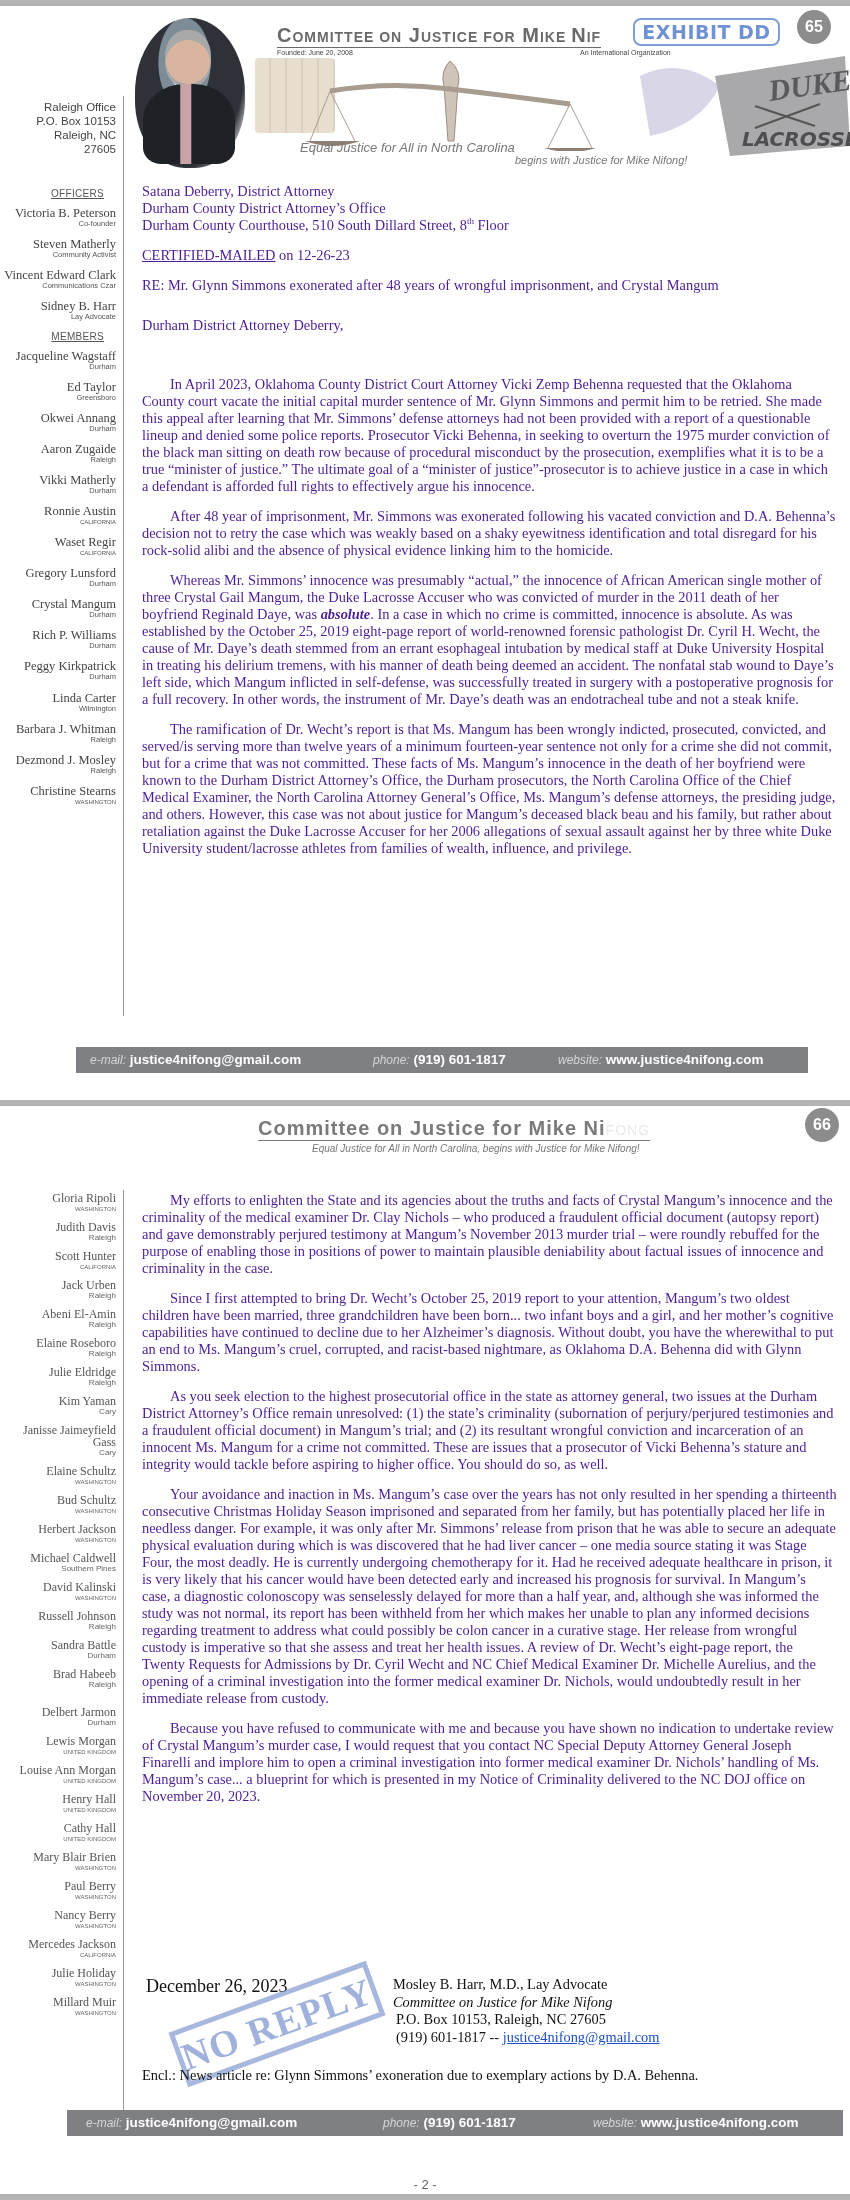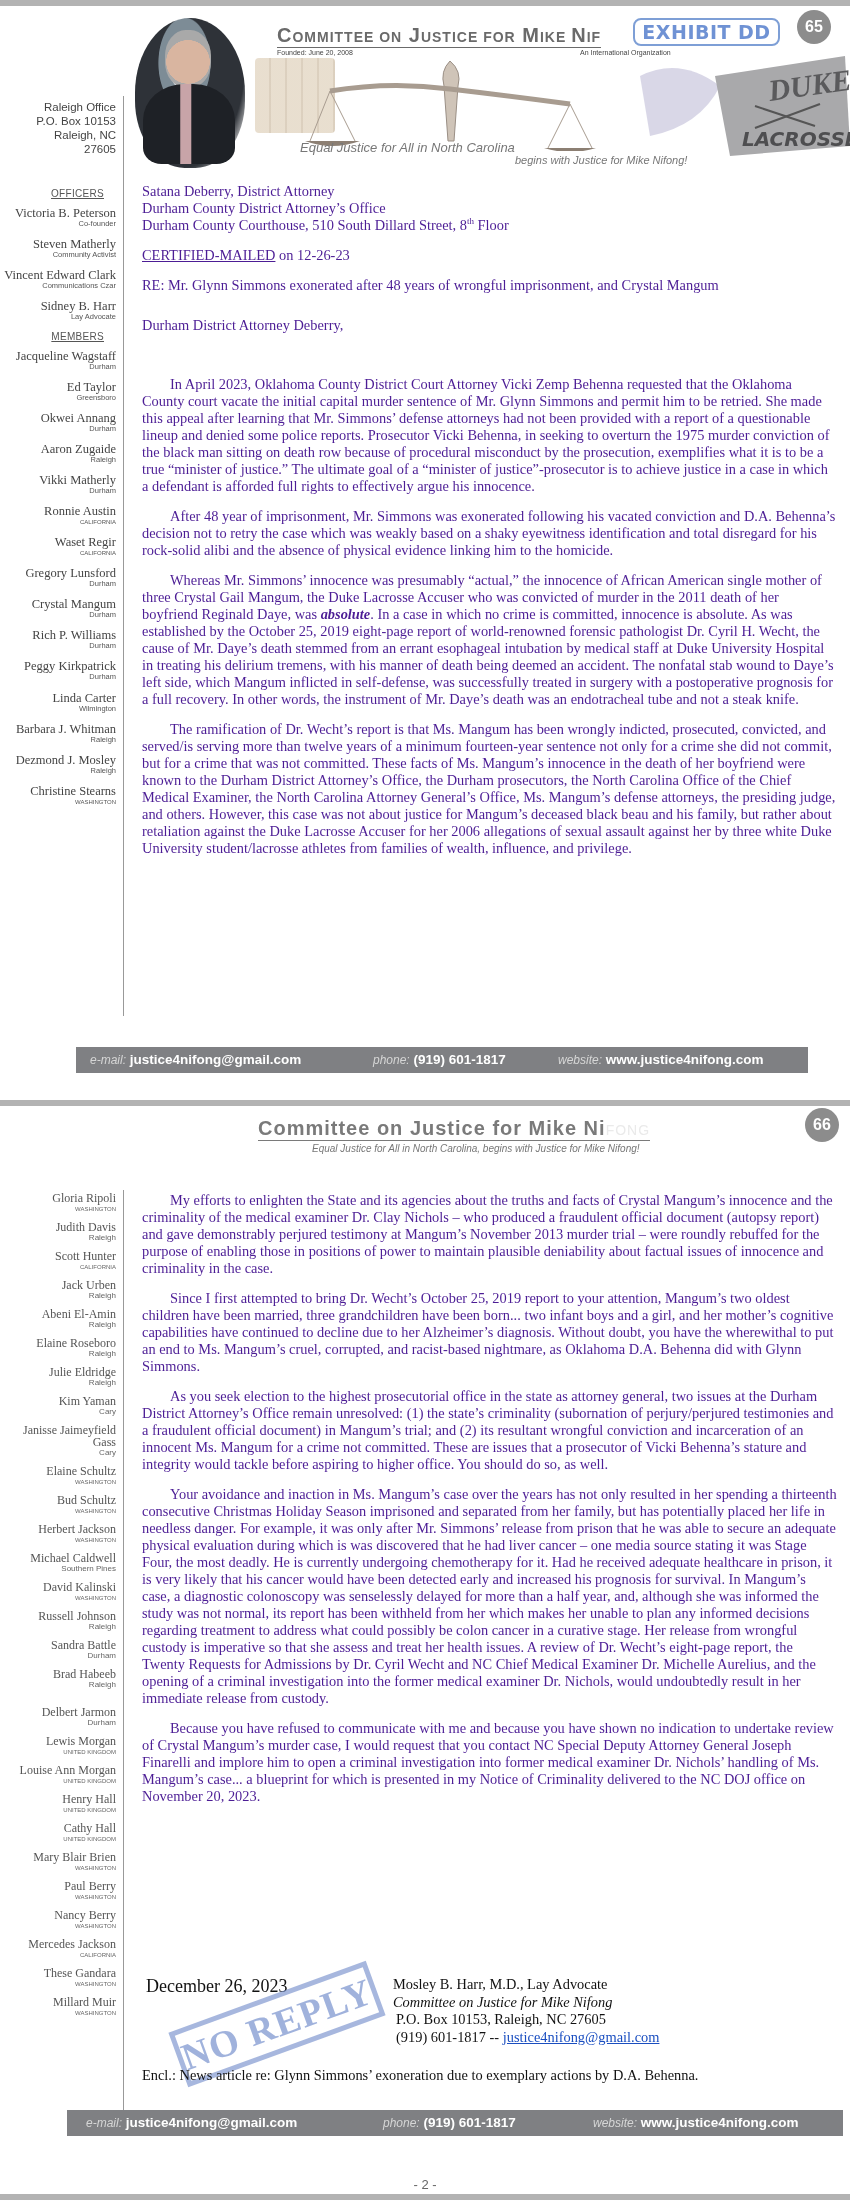--- a/index.html
+++ b/index.html
@@ -350,21 +350,21 @@
       </div>
       <div class="sb-item" style="margin-bottom: 7px;">
         <div class="sb2-name">Nancy Berry</div>
         <div class="sb2-role caps">WASHINGTON</div>
       </div>
       <div class="sb-item" style="margin-bottom: 7px;">
         <div class="sb2-name">Mercedes Jackson</div>
         <div class="sb2-role caps">CALIFORNIA</div>
       </div>
       <div class="sb-item" style="margin-bottom: 7px;">
-        <div class="sb2-name">These Gandara</div>
+        <div class="sb2-name">Julie Holiday</div>
         <div class="sb2-role caps">WASHINGTON</div>
       </div>
       <div class="sb-item" style="margin-bottom: 7px;">
         <div class="sb2-name">Millard Muir</div>
         <div class="sb2-role caps">WASHINGTON</div>
       </div>
     </div>
 </div>
 
 <div class="letter" style="top:1192px;">

